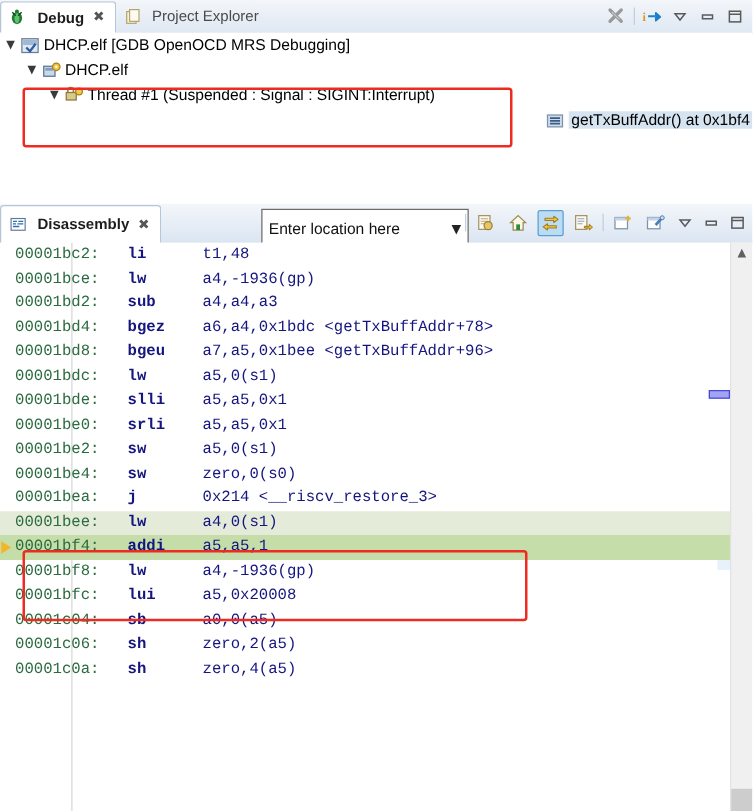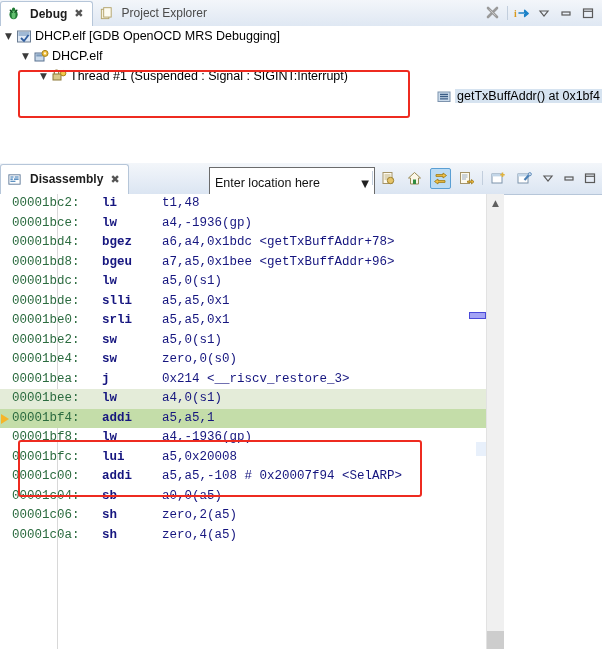--- a/index.html
+++ b/index.html
@@ -72,21 +72,21 @@
     background:#fff; border:1px solid #6b6b6b; box-sizing:border-box;
     display:flex; align-items:center; padding-left:5px; font-size:12.5px; color:#111;margin-left:15px;
   }
   .locbox .chev { margin-left:auto; margin-right:5px; font-size:10px; color:#222; font-family:"DejaVu Sans",sans-serif;}
 
   #disasm-toolbar { position:absolute; right:4px; top:3px; display:flex; align-items:center; gap:5px; height:24px; }
   .tb-btn { width:21px; height:21px; display:inline-flex; align-items:center; justify-content:center; border:1px solid transparent; box-sizing:border-box; border-radius:2px;}
   .tb-btn.pressed { background:#bcdcf4; border:1px solid #5a9fd4; }
 
   #code-area {
-    position:absolute; left:0; top:31px; width:504px; height:455px;
+    position:absolute; left:0; top:31px; width:602px; height:455px;
     background:#ffffff; overflow:hidden;
     font-family:"Liberation Mono","DejaVu Sans Mono",monospace;
     font-size:12.5px;
   }
   #ruler { position:absolute; left:57px; top:0; width:1px; height:455px; background:#d8d8d8; }
   #vscroll-track { position:absolute; right:0; top:0; width:17px; height:455px; background:#f0f0f0; border-left:1px solid #e2e2e2; }
   #vscroll-up { position:absolute; right:0; top:0; width:17px; height:17px; display:flex; align-items:center; justify-content:center; font-size:9px; color:#606060; font-family:"DejaVu Sans",sans-serif;}
   #vscroll-thumb { position:absolute; right:0; bottom:0px; width:17px; height:18px; background:#cdcdcd; }
   #overview-mark { position:absolute; right:18px; top:118px; width:17px; height:7px; background:#a3a3f5; border:1px solid #4a4ad8; box-sizing:border-box;}
   #sel-band { position:absolute; right:17px; top:248px; width:11px; height:14px; background:#e8f0fb; }
@@ -316,33 +316,33 @@
         </span>
       </div>
     </div>
 
     <div id="code-area">
       <div id="ruler"></div>
       <div id="sel-band"></div>
       <div id="code-lines">
           <div class="code-line"><span class="addr">00001bc2:   </span><span class="mnem">li      </span><span class="ops">t1,48</span></div>
           <div class="code-line"><span class="addr">00001bce:   </span><span class="mnem">lw      </span><span class="ops">a4,-1936(gp)</span></div>
+          <div class="code-line"><span class="addr">00001bd2:   </span><span class="mnem">sub     </span><span class="ops">a4,a4,a3</span></div>
           <div class="code-line"><span class="addr">00001bd4:   </span><span class="mnem">bgez    </span><span class="ops">a6,a4,0x1bdc &lt;getTxBuffAddr+78&gt;</span></div>
           <div class="code-line"><span class="addr">00001bd8:   </span><span class="mnem">bgeu    </span><span class="ops">a7,a5,0x1bee &lt;getTxBuffAddr+96&gt;</span></div>
           <div class="code-line"><span class="addr">00001bdc:   </span><span class="mnem">lw      </span><span class="ops">a5,0(s1)</span></div>
           <div class="code-line"><span class="addr">00001bde:   </span><span class="mnem">slli    </span><span class="ops">a5,a5,0x1</span></div>
           <div class="code-line"><span class="addr">00001be0:   </span><span class="mnem">srli    </span><span class="ops">a5,a5,0x1</span></div>
           <div class="code-line"><span class="addr">00001be2:   </span><span class="mnem">sw      </span><span class="ops">a5,0(s1)</span></div>
           <div class="code-line"><span class="addr">00001be4:   </span><span class="mnem">sw      </span><span class="ops">zero,0(s0)</span></div>
           <div class="code-line"><span class="addr">00001bea:   </span><span class="mnem">j       </span><span class="ops">0x214 &lt;__riscv_restore_3&gt;</span></div>
           <div class="code-line hl-soft"><span class="addr">00001bee:   </span><span class="mnem">lw      </span><span class="ops">a4,0(s1)</span></div>
           <div class="code-line hl-strong"><span class="ip-arrow"></span><span class="addr">00001bf4:   </span><span class="mnem">addi    </span><span class="ops">a5,a5,1</span></div>
           <div class="code-line"><span class="addr">00001bf8:   </span><span class="mnem">lw      </span><span class="ops">a4,-1936(gp)</span></div>
           <div class="code-line"><span class="addr">00001bfc:   </span><span class="mnem">lui     </span><span class="ops">a5,0x20008</span></div>
-          <div class="code-line"><span class="addr">00001c00:   </span><span class="mnem">addi    </span><span class="ops">a5,a5,-108 # 0x20007f94 &lt;SelARP&gt;</span></div>
           <div class="code-line"><span class="addr">00001c04:   </span><span class="mnem">sb      </span><span class="ops">a0,0(a5)</span></div>
           <div class="code-line"><span class="addr">00001c06:   </span><span class="mnem">sh      </span><span class="ops">zero,2(a5)</span></div>
           <div class="code-line"><span class="addr">00001c0a:   </span><span class="mnem">sh      </span><span class="ops">zero,4(a5)</span></div>
         </div>
 
       <div id="vscroll-track">
         <div id="vscroll-up">▲</div>
         <div id="vscroll-thumb"></div>
       </div>
       <div id="overview-mark"></div>

